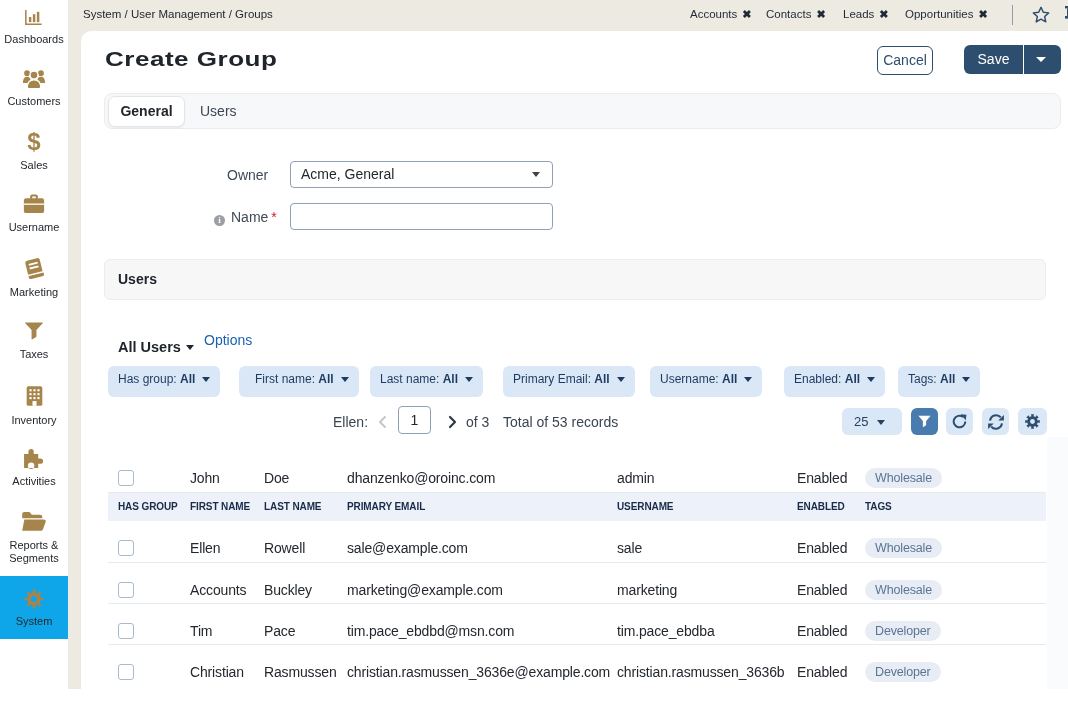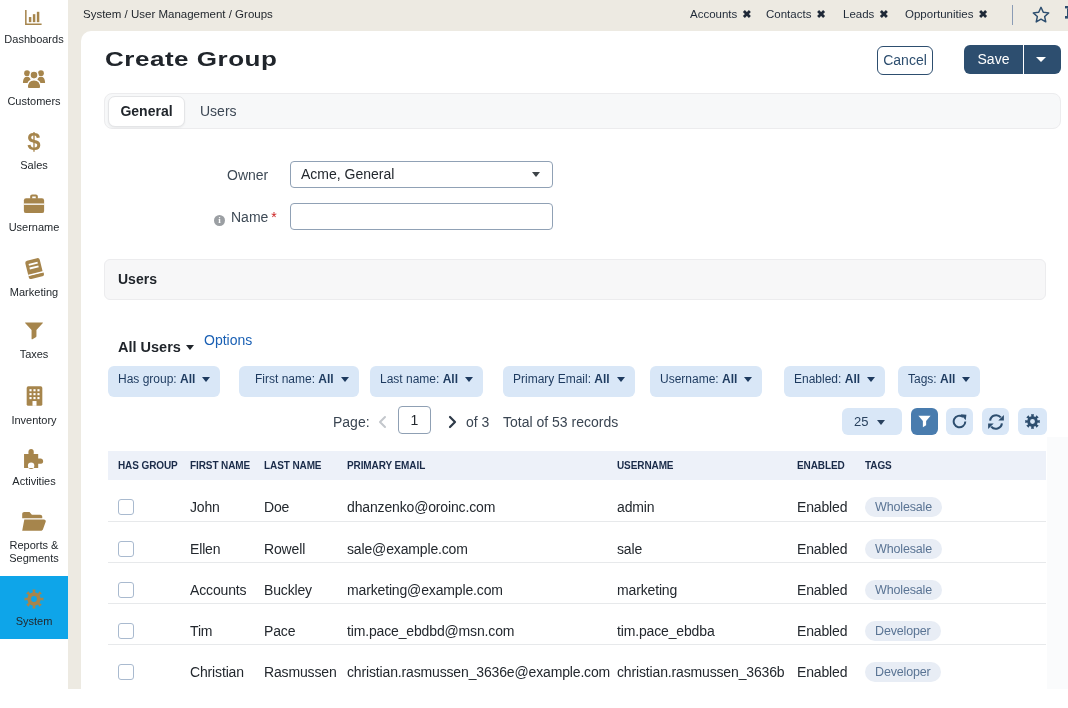--- a/index.html
+++ b/index.html
@@ -84,21 +84,21 @@
     <div class="chips">
       <div class="chip" style="left:0px;">Has group: <b>All</b><span class="c"></span></div>
       <div class="chip" style="left:131px;padding-left:16px;">First name: <b>All</b><span class="c"></span></div>
       <div class="chip" style="left:262px;">Last name: <b>All</b><span class="c"></span></div>
       <div class="chip" style="left:395px;">Primary Email: <b>All</b><span class="c"></span></div>
       <div class="chip" style="left:542px;">Username: <b>All</b><span class="c"></span></div>
       <div class="chip" style="left:676px;">Enabled: <b>All</b><span class="c"></span></div>
       <div class="chip" style="left:790px;">Tags: <b>All</b><span class="c"></span></div>
     </div>
     <div class="pagerow">
-      <span style="position:absolute;left:252px;top:8px;">Page:</span>
+      <span style="position:absolute;left:252px;top:8px;">Ellen:</span>
       <svg style="position:absolute;left:295px;top:9px;" width="14" height="14" viewBox="0 0 14 14">
           <path d="M9 2 L4 7 L9 12" stroke="#c3c7cc" stroke-width="2" fill="none" stroke-linecap="round" stroke-linejoin="round"></path>
         </svg>
       <span style="position:absolute;left:317px;top:0px;width:33px;height:28px;border:1px solid #8fa0b4;border-radius:4px;text-align:center;line-height:26px;color:#23282e;">1</span>
       <svg style="position:absolute;left:364px;top:9px;" width="14" height="14" viewBox="0 0 14 14">
           <path d="M5 2 L10 7 L5 12" stroke="#2e3a48" stroke-width="2.2" fill="none" stroke-linecap="round" stroke-linejoin="round"></path>
         </svg>
       <span style="position:absolute;left:385px;top:8px;">of 3</span>
       <span style="position:absolute;left:422px;top:8px;">Total of 53 records</span>
 
@@ -139,38 +139,38 @@
             <col style="width:74px">
             <col style="width:74px">
             <col style="width:83px">
             <col style="width:270px">
             <col style="width:180px">
             <col style="width:68px">
             <col style="width:189px">
           </colgroup>
         <tbody>
             <tr>
+          <td style="padding-left:10px;">
+                <div class="cb"></div>
+              </td>
+              <td style="padding-left:8px;">John</td>
+              <td style="padding-left:8px;">Doe</td>
+              <td style="padding-left:8px;">dhanzenko@oroinc.com</td>
+              <td style="padding-left:8px;">admin</td>
+              <td style="padding-left:8px;">Enabled</td>
+              <td style="padding-left:8px;"><span class="tag">Wholesale</span></td>
+        </tr>
+        <tr>
           <th style="padding-left:10px;border-radius:0;">HAS GROUP</th>
               <th style="padding-left:8px;">FIRST NAME</th>
               <th style="padding-left:8px;">LAST NAME</th>
               <th style="padding-left:8px;">PRIMARY EMAIL</th>
               <th style="padding-left:8px;">USERNAME</th>
               <th style="padding-left:8px;">ENABLED</th>
               <th style="padding-left:8px;">TAGS</th>
-        </tr>
-        <tr>
-          <td style="padding-left:10px;">
-                <div class="cb"></div>
-              </td>
-              <td style="padding-left:8px;">John</td>
-              <td style="padding-left:8px;">Doe</td>
-              <td style="padding-left:8px;">dhanzenko@oroinc.com</td>
-              <td style="padding-left:8px;">admin</td>
-              <td style="padding-left:8px;">Enabled</td>
-              <td style="padding-left:8px;"><span class="tag">Wholesale</span></td>
         </tr>
         <tr>
           <td style="padding-left:10px;">
                 <div class="cb"></div>
               </td>
               <td style="padding-left:8px;">Ellen</td>
               <td style="padding-left:8px;">Rowell</td>
               <td style="padding-left:8px;">sale@example.com</td>
               <td style="padding-left:8px;">sale</td>
               <td style="padding-left:8px;">Enabled</td>

